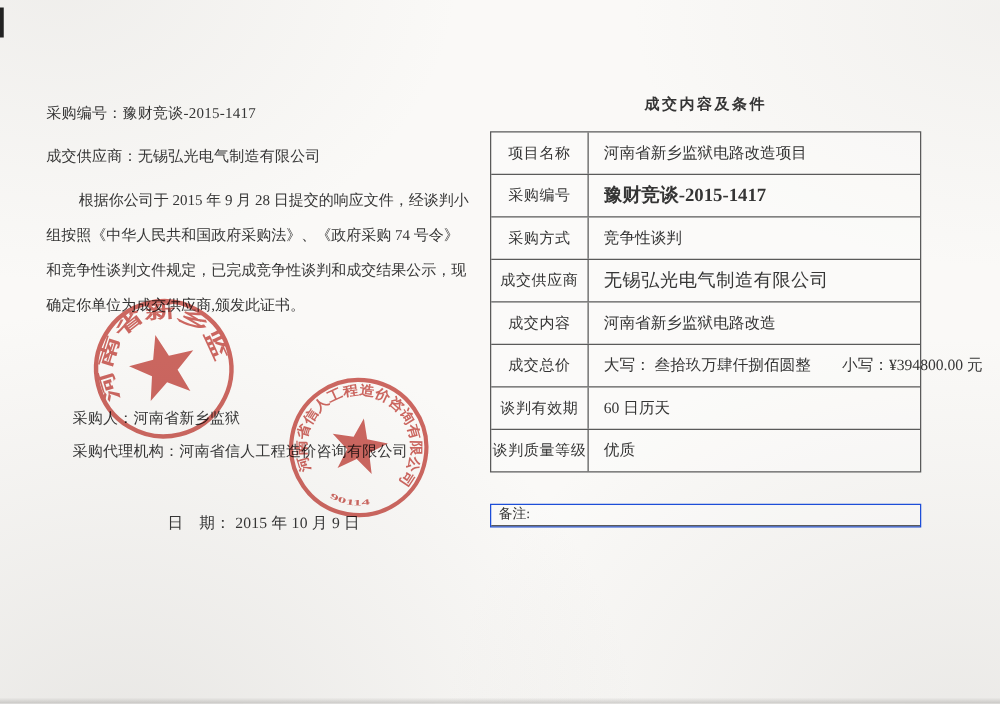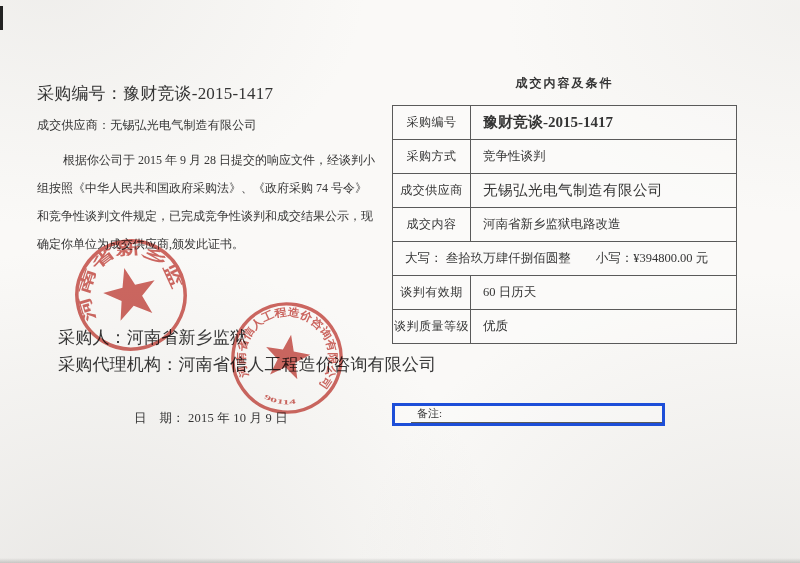--- a/index.html
+++ b/index.html
@@ -12,21 +12,21 @@
       radial-gradient(ellipse at 96% 104%, rgba(195,193,189,.28), transparent 38%),
       radial-gradient(ellipse at 6% -4%, rgba(200,198,194,.22), transparent 30%),
       radial-gradient(ellipse at 100% 2%, rgba(205,203,199,.18), transparent 26%),
       #faf9f7;
   }
   .edge-bottom{position:absolute;left:0;bottom:0;width:800px;height:5px;
     background:linear-gradient(to top, rgba(130,128,125,.35), transparent);}
   .edge-sliver{position:absolute;left:0;top:6px;width:3px;height:24px;background:#222;}
 
   
-  .lline{position:absolute;white-space:nowrap;font-size:17px;letter-spacing:.2px;}
+  .lline{position:absolute;white-space:nowrap;font-size:12px;letter-spacing:.2px;}
   #proc-no{left:37px;top:82px;}
   #supplier{left:37px;top:117px;font-size:12px;}
   #para{position:absolute;left:37px;top:146px;width:340px;font-size:12px;line-height:28px;}
   #para .pline{white-space:nowrap;}
   #para .pline:first-child{padding-left:26px;}
   #purchaser{left:58px;top:326px;}
   #agency{left:58px;top:353px;}
   #date-line{left:134px;top:410px;font-size:12.5px;}
 
   
@@ -43,22 +43,22 @@
     border:1px solid #5a5a5a;box-sizing:border-box;background:rgba(255,255,255,.25);}
   .trow{display:flex;height:33px;border-bottom:1px solid #5a5a5a;}
   .trow:last-child{border-bottom:none;}
   .tlabel{width:78px;flex:0 0 78px;border-right:1px solid #5a5a5a;
     display:flex;align-items:center;justify-content:center;
     font-size:12px;letter-spacing:.5px;box-sizing:border-box;}
   .tvalue{flex:1;display:flex;align-items:center;padding-left:12px;
     font-size:12.5px;white-space:nowrap;box-sizing:border-box;}
   .trow.big .tvalue{font-size:14.5px;letter-spacing:.5px;}
 
-  #remark-box{position:absolute;left:392px;top:403px;width:273px;
-    border:3px solid #1d4ed8;box-sizing:border-box;background:rgba(255,255,255,.25);padding-left:16px;}
+  #remark-box{position:absolute;left:392px;top:403px;width:345px;
+    border:1px solid #1d4ed8;box-sizing:border-box;background:rgba(255,255,255,.25);}
   #remark-row{height:16px;line-height:15px;border-bottom:1px solid #5a5a5a;
     padding-left:6px;font-size:11px;}
   #notes{padding:1px 6px 3px 6px;font-size:11px;line-height:12.6px;height:76px;
     box-sizing:border-box;overflow:hidden;}
   #notes p{margin:0;text-indent:22px;}
   #notes .nt{text-indent:0;}
 </style>
 </head>
 <body>
 
@@ -106,36 +106,41 @@
     <text font-size="6.5" fill="currentColor">
       <textPath href="#arcB" startOffset="4" textLength="34" lengthAdjust="spacingAndGlyphs">90114</textPath>
     </text>
   </svg>
 </div>
 
 <div id="table-title">成交内容及条件</div>
 
 <div id="deal-table">
   <div class="trow">
+    <div class="tlabel">项目名称</div>
+    <div class="tvalue">河南省新乡监狱电路改造项目</div>
+  </div>
+  <div class="trow">
     <div class="tlabel">采购编号</div>
     <div class="tvalue" style="font-size:15px;font-weight:bold;">豫财竞谈-2015-1417</div>
   </div>
   <div class="trow">
     <div class="tlabel">采购方式</div>
     <div class="tvalue">竞争性谈判</div>
   </div>
   <div class="trow big">
     <div class="tlabel">成交供应商</div>
     <div class="tvalue">无锡弘光电气制造有限公司</div>
   </div>
   <div class="trow">
     <div class="tlabel">成交内容</div>
     <div class="tvalue">河南省新乡监狱电路改造</div>
   </div>
   <div class="trow">
+    <div class="tlabel">成交总价</div>
     <div class="tvalue">大写： 叁拾玖万肆仟捌佰圆整　　小写：¥394800.00 元</div>
   </div>
   <div class="trow">
     <div class="tlabel">谈判有效期</div>
     <div class="tvalue">60 日历天</div>
   </div>
   <div class="trow">
     <div class="tlabel">谈判质量等级</div>
     <div class="tvalue">优质</div>
   </div>

